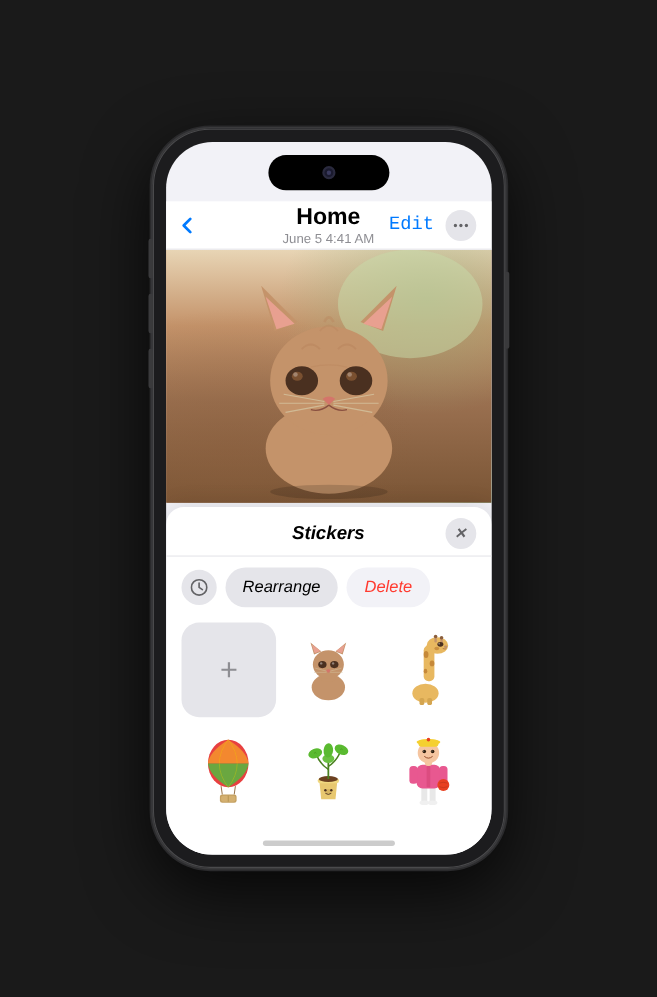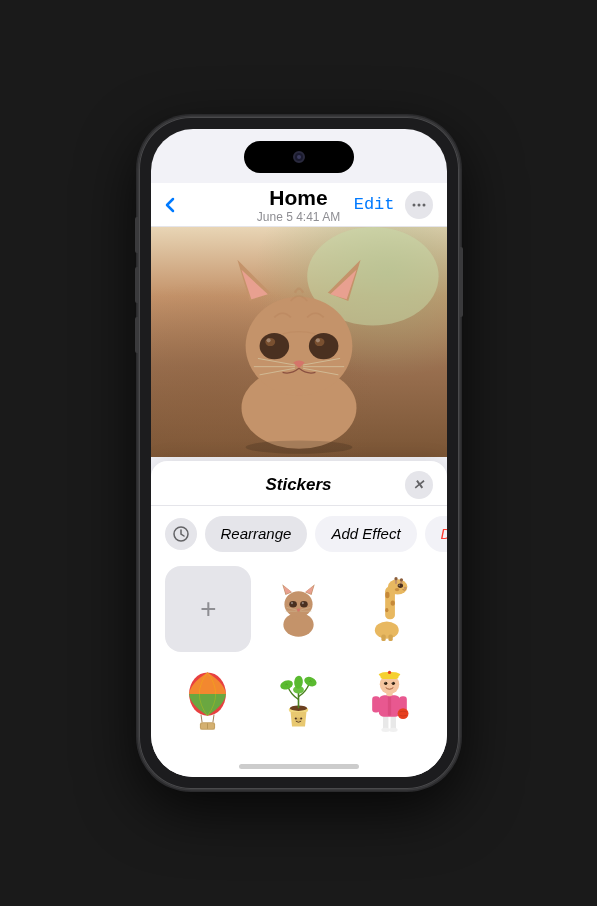--- a/index.html
+++ b/index.html
@@ -534,23 +534,20 @@
             <svg width="16" height="16" viewBox="0 0 16 16">
               <circle cx="8" cy="8" r="7" stroke="#636366" stroke-width="1.5" fill="none"></circle>
               <path d="M8 4v4l3 2" stroke="#636366" stroke-width="1.5" stroke-linecap="round" fill="none"></path>
             </svg>
           </div>
 
           <div class="action-btn selected">
             <span>Rearrange</span>
           </div>
 
-          <div class="action-btn">
-            <span>Add Effect</span>
-          </div>
 
           <div class="action-btn delete">
             <span>Delete</span>
           </div>
 
         </div>
 
         <div class="sticker-grid">
 
           <div class="sticker-cell add-cell">

